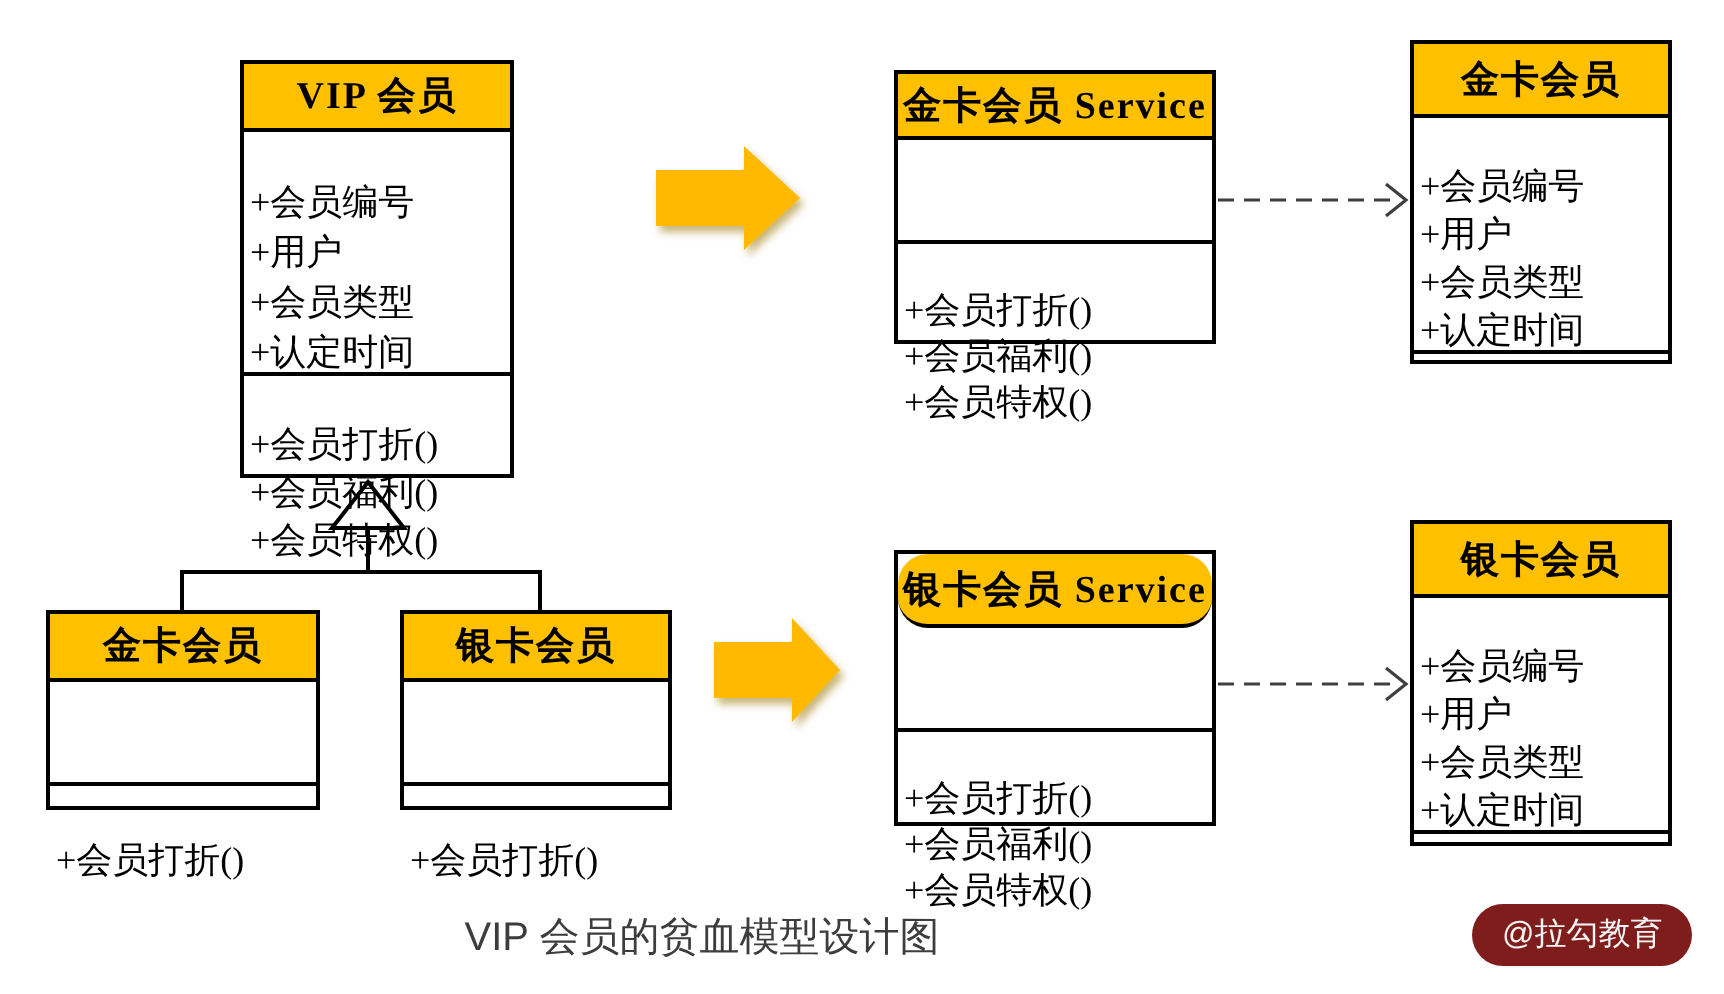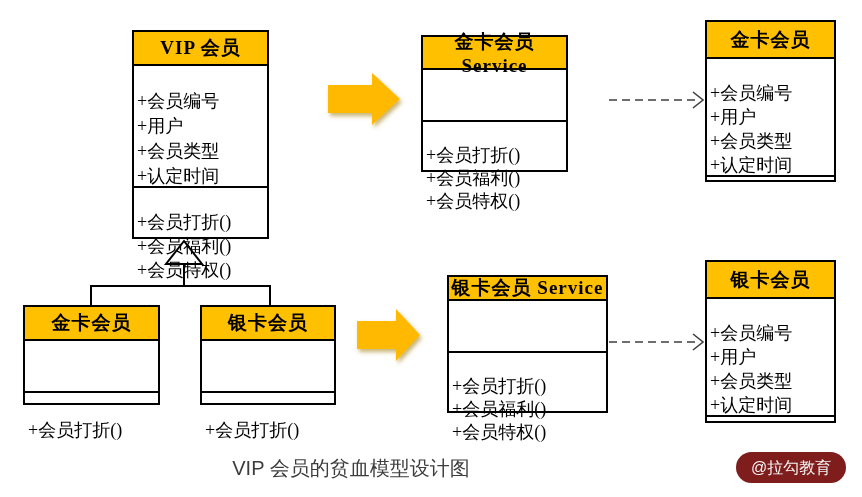--- a/index.html
+++ b/index.html
@@ -97,21 +97,21 @@
       <path d="M609 100 L699 100" stroke-dasharray="8,5"></path>
       <path d="M693 92 L703 100 L693 108"></path>
     </g>
 
     <g stroke="#3f3f3f" stroke-width="1.6" fill="none">
       <path d="M609 342 L699 342" stroke-dasharray="8,5"></path>
       <path d="M693 334 L703 342 L693 350"></path>
     </g>
   </svg>
 
-  <div class="uml-box" style="left:132px; top:30px; width:137px; height:209px;">
+  <div class="uml-box" style="left:120px; top:30px; width:137px; height:209px;">
     <div class="uml-header" style="height:34px;">VIP 会员</div>
     <div class="uml-section" style="height:100px; padding-top:1px;">
       <div class="uml-row" style="line-height:25px;">+会员编号</div>
       <div class="uml-row" style="line-height:25px;">+用户</div>
       <div class="uml-row" style="line-height:25px;">+会员类型</div>
       <div class="uml-row" style="line-height:25px;">+认定时间</div>
     </div>
     <div class="uml-section" style="height:71px;">
       <div class="uml-row" style="line-height:24px;">+会员打折()</div>
       <div class="uml-row" style="line-height:24px;">+会员福利()</div>
@@ -128,21 +128,21 @@
   </div>
 
   <div class="uml-box" style="left:200px; top:305px; width:136px; height:100px;">
     <div class="uml-header" style="height:34px;">银卡会员</div>
     <div class="uml-section" style="height:30px;"></div>
     <div class="uml-section" style="height:32px;">
       <div class="uml-row" style="line-height:30px;">+会员打折()</div>
     </div>
   </div>
 
-  <div class="uml-box" style="left:421px; top:35px; width:147px; height:137px;">
+  <div class="uml-box" style="left:447px; top:35px; width:161px; height:137px;">
     <div class="uml-header" style="height:33px;">金卡会员 Service</div>
     <div class="uml-section" style="height:30px;"></div>
     <div class="uml-section" style="height:70px;">
       <div class="uml-row" style="line-height:23px;">+会员打折()</div>
       <div class="uml-row" style="line-height:23px;">+会员福利()</div>
       <div class="uml-row" style="line-height:23px;">+会员特权()</div>
     </div>
   </div>
 
   <div class="uml-box" style="left:705px; top:20px; width:131px; height:162px;">
@@ -150,21 +150,21 @@
     <div class="uml-section" style="height:96px;">
       <div class="uml-row" style="line-height:24px;">+会员编号</div>
       <div class="uml-row" style="line-height:24px;">+用户</div>
       <div class="uml-row" style="line-height:24px;">+会员类型</div>
       <div class="uml-row" style="line-height:24px;">+认定时间</div>
     </div>
     <div class="uml-section" style="height:25px;"></div>
   </div>
 
   <div class="uml-box" style="left:447px; top:275px; width:161px; height:138px;">
-    <div class="uml-header" style="height:24px;">银卡会员 Service</div>
+    <div class="uml-header" style="height:37px;border-radius:15px;">银卡会员 Service</div>
     <div class="uml-section" style="height:30px;"></div>
     <div class="uml-section" style="height:71px;">
       <div class="uml-row" style="line-height:23px;">+会员打折()</div>
       <div class="uml-row" style="line-height:23px;">+会员福利()</div>
       <div class="uml-row" style="line-height:23px;">+会员特权()</div>
     </div>
   </div>
 
   <div class="uml-box" style="left:705px; top:260px; width:131px; height:163px;">
     <div class="uml-header" style="height:37px;">银卡会员</div>

